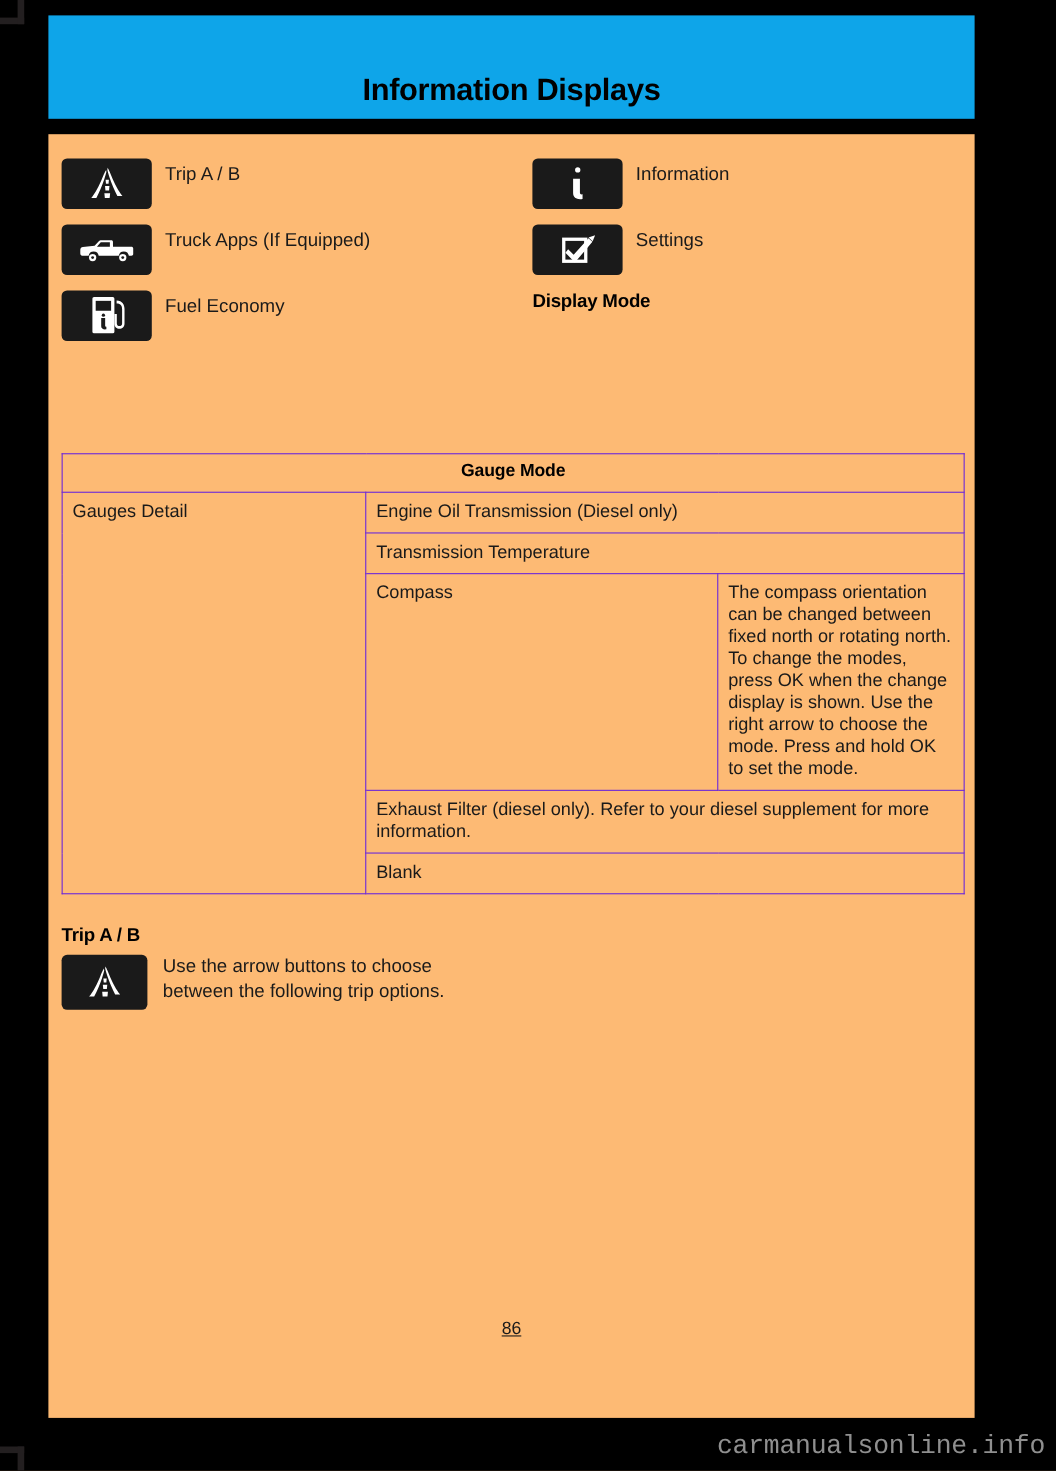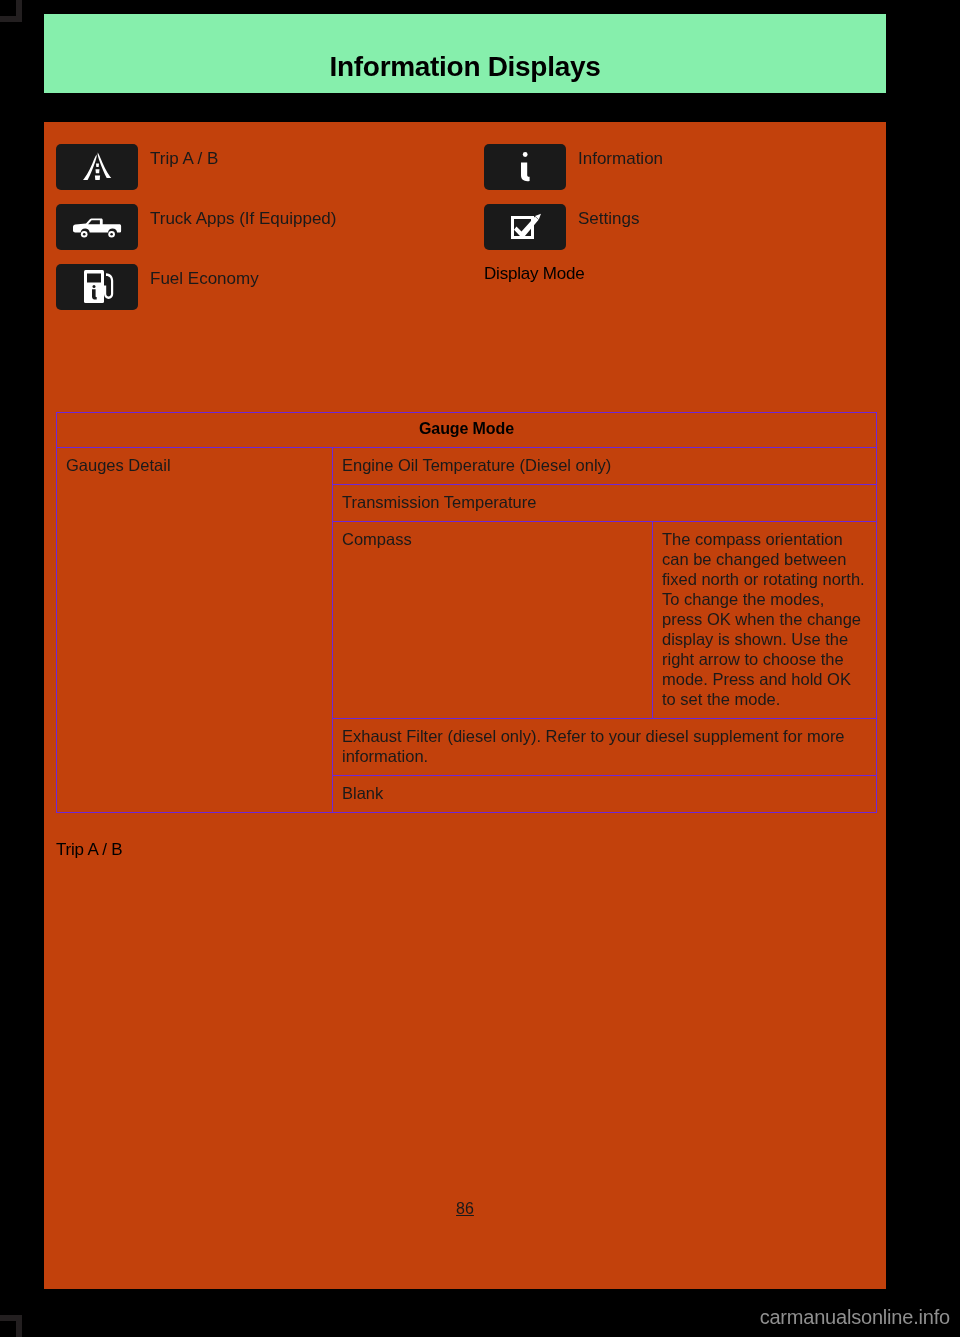--- a/index.html
+++ b/index.html
@@ -23,38 +23,38 @@
   }
   .crop-tl { left: 0;  top: 0;    width: 22px; height: 22px;
              border-width: 0 6px 6px 0; }
   .crop-bl { left: 0;  bottom: 0; width: 22px; height: 22px;
              border-width: 6px 6px 0 0; }
 
   
   .header-band {
     position: absolute;
     left: 44px; top: 14px;
-    width: 842px; height: 79px;
-    background: #86efac;
+    width: 842px; height: 94px;
+    background: #0ea5e9;
   }
   .page-title {
     position: absolute;
     left: 0; right: 0; bottom: 10px;
     text-align: center;
     font-size: 28px;
     font-weight: bold;
     letter-spacing: -0.3px;
     color: #000;
   }
 
   .page-body {
     position: absolute;
     left: 44px; top: 122px;
     width: 842px; height: 1167px;
-    background: #c2410c;
+    background: #fdba74;
     padding: 0;
   }
 
   
   .tile {
     background: #1a1a1a;
     border-radius: 5px;
     display: inline-flex;
     align-items: center;
     justify-content: center;
@@ -79,21 +79,21 @@
   .row .tile { width: 82px; height: 46px; margin-right: 12px; }
   .row .rlabel {
     font-size: 17px;
     color: #1a1a1a;
     line-height: 21px;
     padding-top: 4px;
   }
 
   .subhead {
     font-size: 17px;
-    font-weight: normal;
+    font-weight: bold;
     color: #000;
     margin: 14px 0 8px 0;
     letter-spacing: -0.2px;
   }
   .para {
     font-size: 17px;
     line-height: 21.5px;
     color: #1a1a1a;
   }
 
@@ -149,24 +149,25 @@
     font-size: 16px;
     color: #1a1a1a;
     text-decoration: underline;
   }
 
   
   .watermark {
     position: absolute;
     right: 10px;
     bottom: 8px;
-    font-size: 20px;
+    font-size: 24px;
     color: #8f8f8f;
     letter-spacing: -0.2px;
     z-index: 4;
+    font-family: Liberation Mono, monospace;
   }
 </style>
 </head>
 <body>
 
 <div class="crop-mark crop-tl"></div>
 <div class="crop-mark crop-bl"></div>
 
 <div class="header-band">
   <div class="page-title">Information Displays</div>
@@ -269,40 +270,54 @@
           <col class="c1">
           <col class="c2">
           <col class="c3">
         </colgroup>
       <tbody>
         <tr>
           <th class="hdr" colspan="3">Gauge Mode</th>
         </tr>
         <tr>
           <td rowspan="5">Gauges Detail</td>
-          <td colspan="2">Engine Oil Temperature (Diesel only)</td>
+          <td colspan="2">Engine Oil Transmission (Diesel only)</td>
         </tr>
         <tr>
           <td colspan="2">Transmission Temperature</td>
         </tr>
         <tr>
           <td>Compass</td>
           <td>The compass orientation can be changed between fixed north or rotating north. To change the modes, press OK when the change display is shown. Use the right arrow to choose the mode. Press and hold OK to set the mode.</td>
         </tr>
         <tr>
           <td colspan="2">Exhaust Filter (diesel only). Refer to your diesel supplement for more information.</td>
         </tr>
         <tr>
           <td colspan="2">Blank</td>
         </tr>
       </tbody>
     </table>
   </div>
 
   <div class="bottom">
     <div class="subhead" style="margin-top:0;">Trip A / B</div>
+    <div class="row" style="margin-bottom:0;">
+      <span class="tile">
+        <svg width="46" height="32" viewBox="0 0 46 32" aria-hidden="true">
+          <g fill="#ffffff">
+            <path d="M22.5 3.5 c0 0 -1.4 2.0 -3.4 7.2 C16.6 17.1 12.2 25.5 9.0 29.0 l4.6 0 c2.4 -4.6 5.4 -11.6 7.2 -17.0 c0.9 -2.6 1.6 -5.3 1.9 -6.6 z"></path>
+            <path d="M24.8 3.5 c0.3 1.3 1.0 4.0 1.9 6.6 c1.8 5.4 4.8 12.4 7.2 17.0 l4.6 0 c-3.2 -3.5 -7.6 -11.9 -10.1 -18.3 c-2.0 -5.2 -3.4 -7.2 -3.4 -7.2 z" transform="translate(-1.2,0)"></path>
+            <path d="M22.0 12.5 l3.0 0 l-0.3 3.6 l-2.4 0 z"></path>
+            <path d="M21.5 18.2 l4.0 0 l-0.35 4.0 l-3.3 0 z"></path>
+            <path d="M20.9 24.6 l5.2 0 l-0.4 4.4 l-4.4 0 z"></path>
+          </g>
+        </svg>
+      </span>
+      <span class="para" style="width:300px;">Use the arrow buttons to choose between the following trip options.</span>
+    </div>
   </div>
 
   <div class="pagenum">86</div>
 
 </div>
 
 <div class="watermark">carmanualsonline.info</div>
 
 </body></html>

